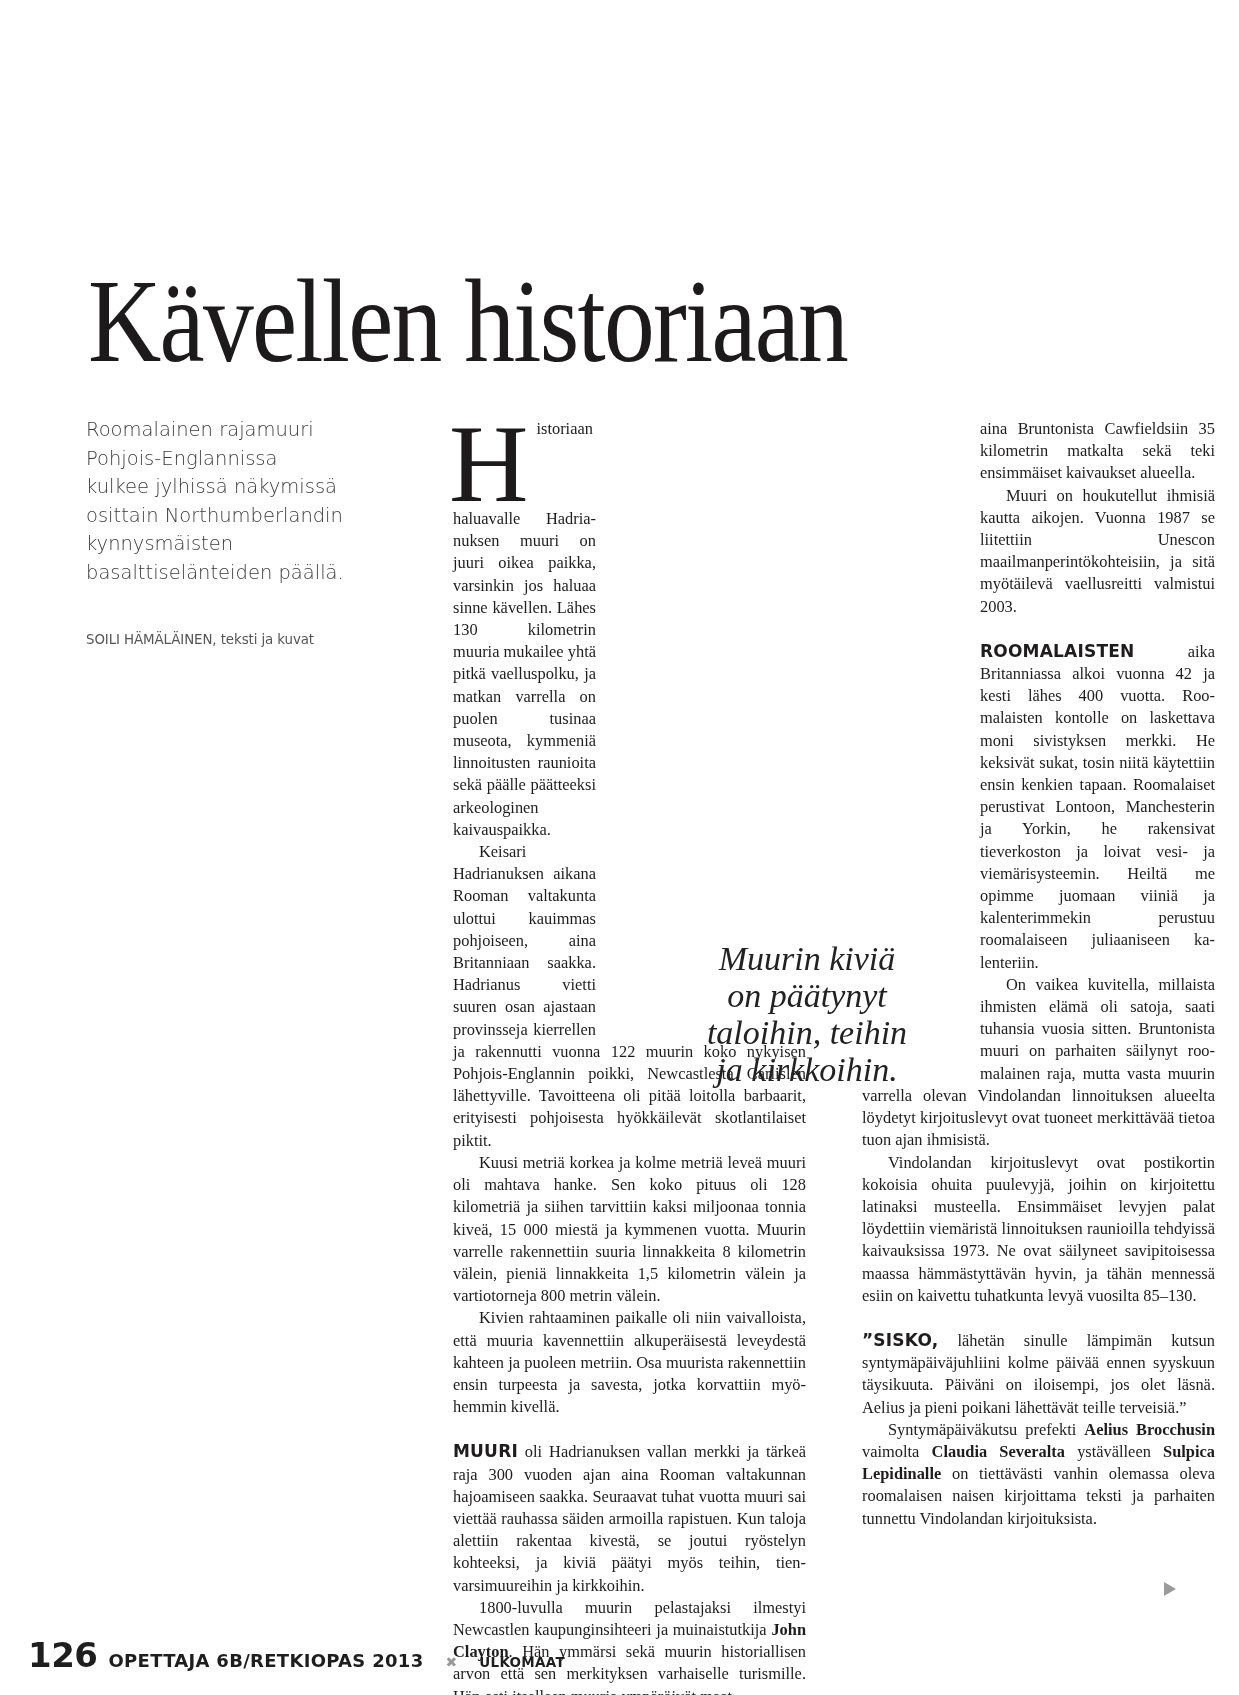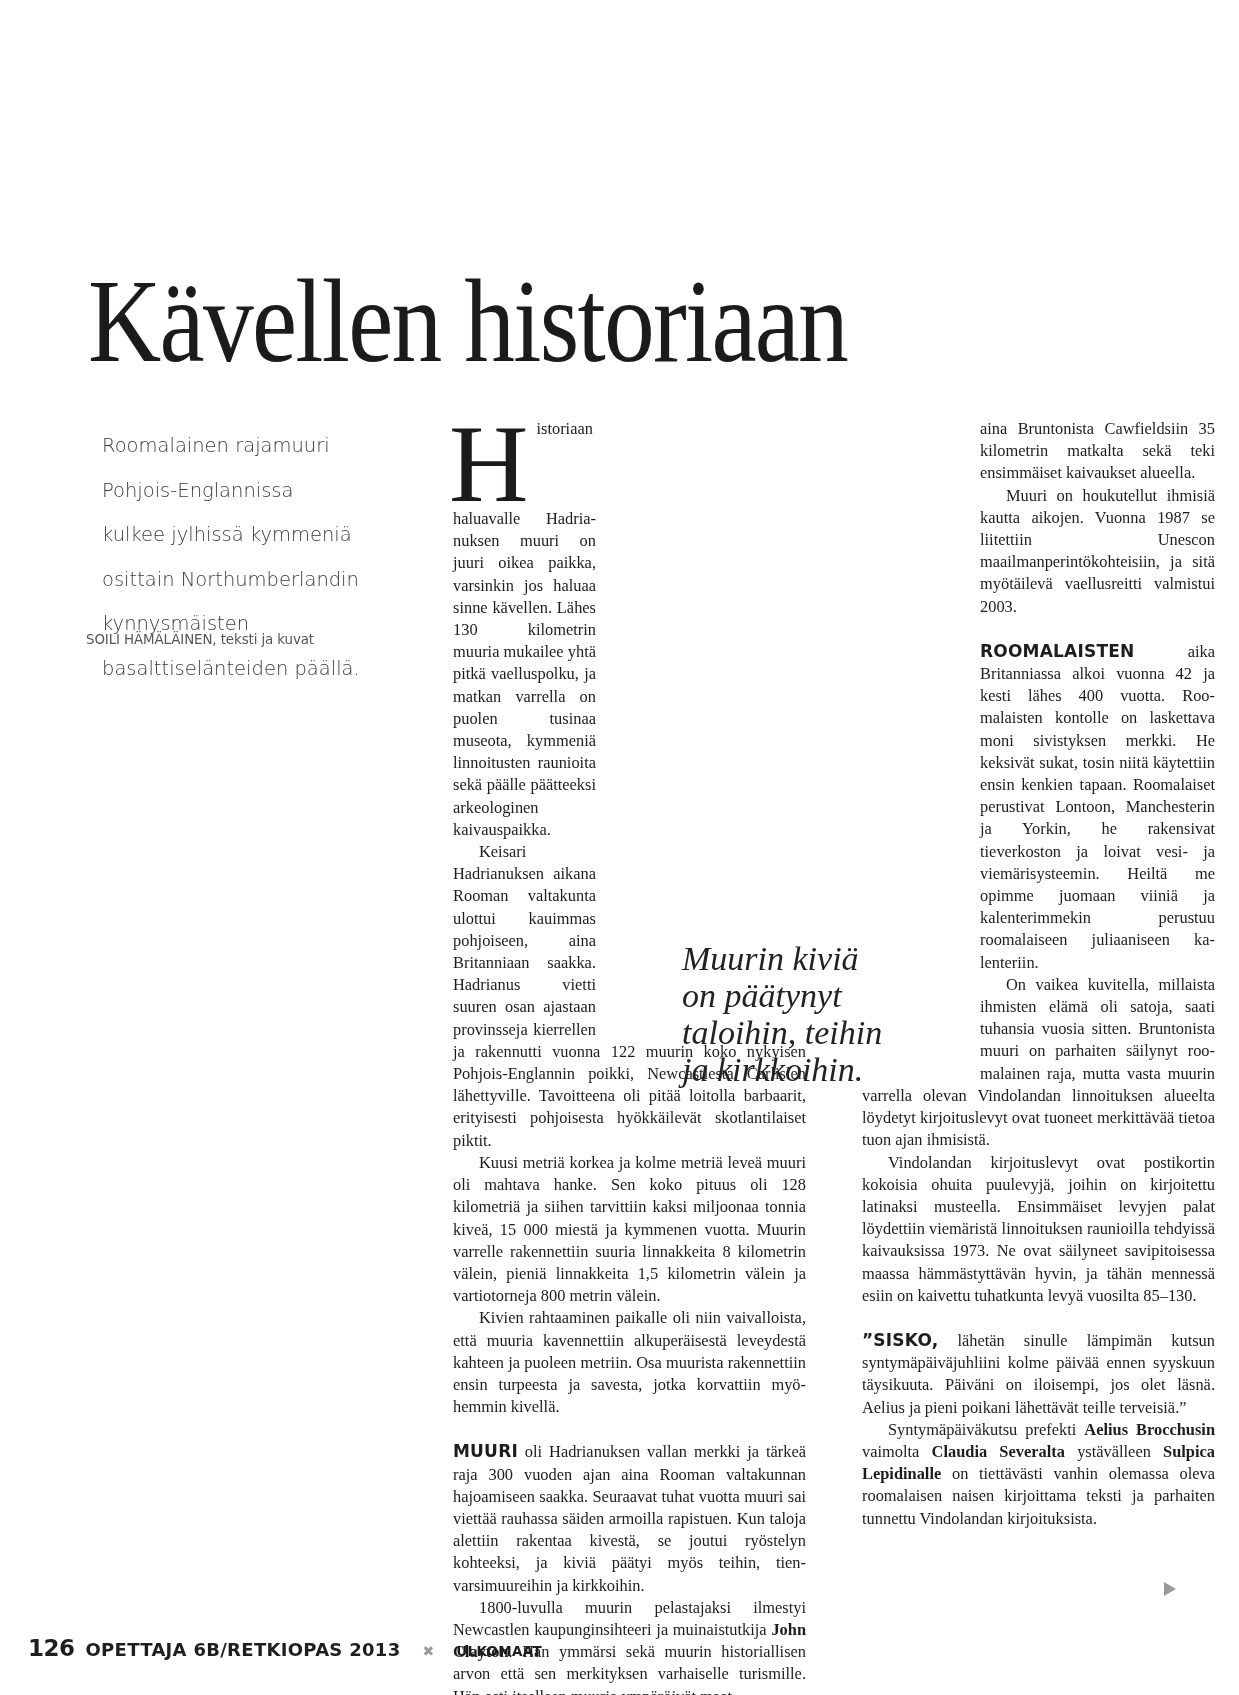--- a/index.html
+++ b/index.html
@@ -11,21 +11,21 @@
     font-size: 118px; line-height: 120px; letter-spacing: -2px;
     transform: scaleX(0.86); transform-origin: left top;
     color: #1c1a1a; white-space: nowrap; margin: 0; font-weight: normal;
   }
 
   #lede {
     position: absolute; left: 86px; top: 416px; width: 300px;
     font-family: "DejaVu Sans", sans-serif; font-weight: 300;
     font-size: 19.5px; line-height: 28.6px; color: #3a3a3a;
   }
-  #lede p { margin: 16px; }
+  #lede p { margin: 0; }
   #byline {
     position: absolute; left: 86px; top: 632px; width: 300px;
     font-family: "DejaVu Sans", sans-serif; font-size: 13.4px; color: #555; letter-spacing: -0.1px;
   }
 
   .col {
     position: absolute; top: 418px; width: 353px;
     font-family: "Liberation Serif", serif;
     font-size: 16.4px; line-height: 22.2px; color: #1e1c1c;
     text-align: justify; hyphens: manual;
@@ -42,47 +42,47 @@
   .dropcap {
     float: left; font-family: "Liberation Serif", serif; font-size: 110px; line-height: 80px;
     height: 84px; margin: 6px 8px 0 -4px; color: #1c1a1a;
   }
   .shape-left { float: right; width: 210px; height: 195px; }
   .shape-right { float: left; width: 118px; height: 218px; }
 
   #pullquote {
     position: absolute; left: 682px; top: 940px; width: 250px;
     font-family: "Liberation Serif", serif; font-style: italic;
-    font-size: 34px; line-height: 37px; text-align: left; color: #222;
+    font-size: 34px; line-height: 37px; text-align: center; color: #222;
   }
   #pullquote span { display: block; }
 
   #footer {
     position: absolute; left: 28px; top: 1635px; height: 30px; display: flex; align-items: baseline;
     font-family: "DejaVu Sans", sans-serif; font-weight: bold; color: #1e1e1e;
   }
-  #footer .pg { font-size: 23px; letter-spacing: -0.5px; margin-right: 11px; }
+  #footer .pg { font-size: 34px; letter-spacing: -0.5px; margin-right: 11px; }
   #footer .pub { font-size: 18px; letter-spacing: 0.3px; }
   #footer .sep { font-size: 14px; color: #999; margin: 0 22px 0 22px; }
   #footer .sec { font-size: 13.5px; letter-spacing: 0.3px; }
 
   #next-arrow {
     position: absolute; left: 1164px; top: 1582px; width: 0; height: 0;
     border-top: 7px solid transparent; border-bottom: 7px solid transparent; border-left: 12px solid #9a9a9a;
   }
 </style>
 </head>
 <body>
 
 <h1 id="headline">Kävellen historiaan</h1>
 
 <div id="lede">
   <p>Roomalainen rajamuuri</p>
   <p>Pohjois-Englannissa</p>
-  <p>kulkee jylhissä kymmeniä</p>
+  <p>kulkee jylhissä näkymissä</p>
   <p>osittain Northumberlandin</p>
   <p>kynnysmäisten</p>
   <p>basalttiselänteiden päällä.</p>
 </div>
 <div id="byline">SOILI HÄMÄLÄINEN, teksti ja kuvat</div>
 
 <div id="col-mid" class="col">
   <div class="shape-left" style="margin-top:420px;"></div>
   <p><span class="dropcap">H</span><span>istoriaan haluavalle Hadria­nuksen muuri on juuri oikea paikka, varsinkin jos haluaa sinne kävellen. Lähes 130 kilo­metrin muuria mukailee yhtä pitkä vaellus­polku, ja matkan varrella on puolen tusi­naa museota, kymmeniä linnoitusten rau­nioita sekä päälle päätteeksi arkeologinen kaivauspaikka.</span></p>
   <p class="ind">Keisari Hadrianuksen aikana Rooman valtakunta ulottui kauimmas pohjoiseen, aina Britanniaan saakka. Hadrianus viet­ti suuren osan ajastaan provinsseja kierrel­len ja rakennutti vuonna 122 muurin koko nykyisen Pohjois-Englannin poikki, New­castlesta Carlislen lähettyville. Tavoitteena oli pitää loitolla barbaarit, erityisesti poh­joisesta hyökkäilevät skotlantilaiset piktit.</p>

